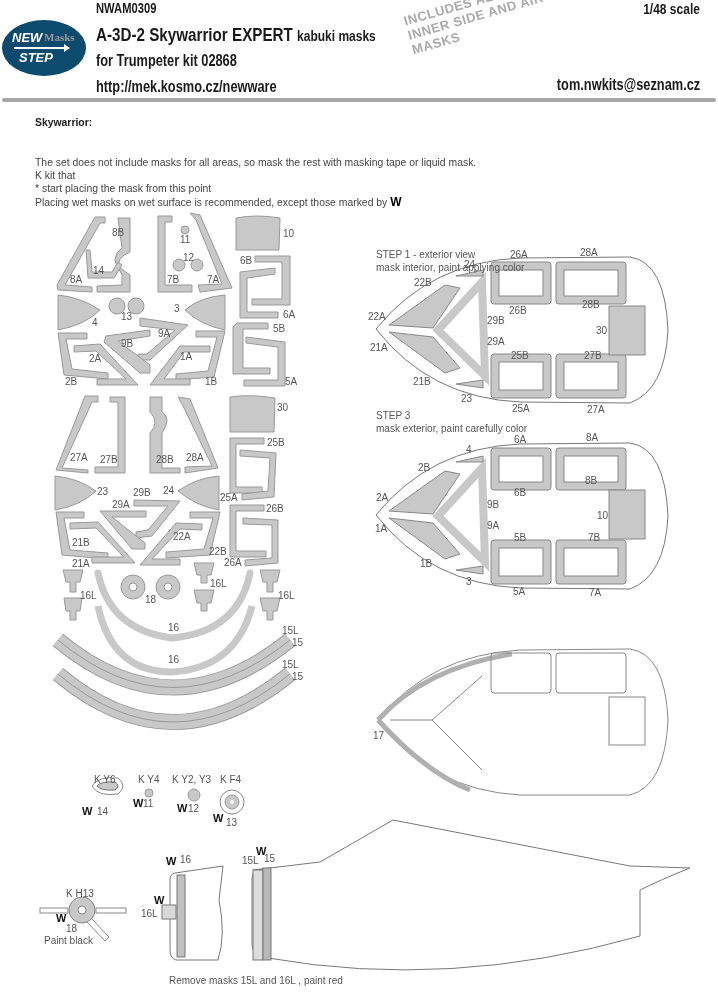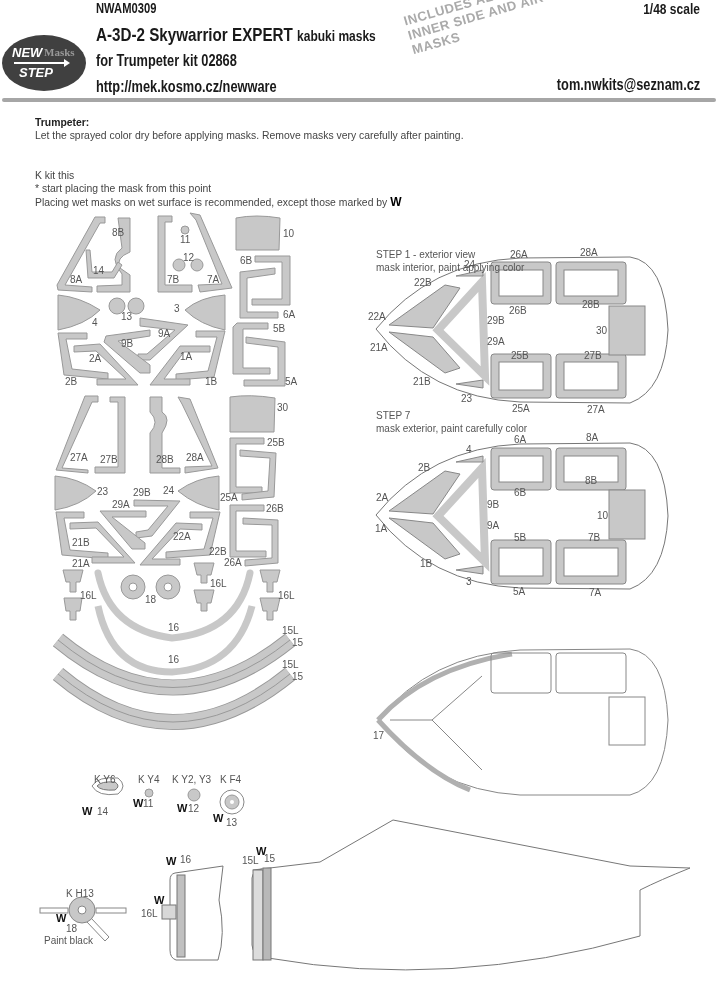--- a/index.html
+++ b/index.html
@@ -1,18 +1,18 @@
 <!DOCTYPE html>
 <html><head>
 <meta charset="utf-8">
 <style>
   html,body{margin:0;padding:0;background:#fff;}
   body{width:718px;height:1000px;position:relative;overflow:hidden;font-family:"Liberation Sans",sans-serif;color:#333;}
   .hdr{position:absolute;left:0;top:0;width:718px;height:108px;}
-  .logo{position:absolute;left:2px;top:35px;width:84px;height:56px;border-radius:50%;background:#404040;}
+  .logo{position:absolute;left:2px;top:20px;width:84px;height:56px;border-radius:50%;background:#0c4a6e;}
   .logo .new{position:absolute;left:10px;top:10px;color:#fff;font:italic bold 13px "Liberation Sans",sans-serif;}
   .logo .masks{position:absolute;left:42px;top:11px;color:#999;font:bold 11px "Liberation Serif",serif;}
   .logo .ware{position:absolute;left:17px;top:30px;color:#fff;font:italic bold 13px "Liberation Sans",sans-serif;}
   .logo .arrow{position:absolute;left:12px;top:27px;width:52px;height:2px;background:#fff;}
   .logo .arrow:after{content:"";position:absolute;right:-4px;top:-3px;border-left:6px solid #fff;border-top:4px solid transparent;border-bottom:4px solid transparent;}
   .cond{font-family:"Liberation Sans",sans-serif;font-weight:bold;transform:scaleX(.8);transform-origin:left;color:#1a1a1a;white-space:nowrap;}
   .code{position:absolute;left:96px;top:0px;font-size:14px;}
   .title{position:absolute;left:96px;top:24px;font-size:19px;}
   .title .sub{font-size:15px;}
   .kit{position:absolute;left:96px;top:52px;font-size:16px;}
@@ -47,25 +47,25 @@
   <div class="cond email">tom.nwkits@seznam.cz</div>
   <div class="stamp">
     <div>INCLUDES ALSO WINDOW</div>
     <div>INNER SIDE AND AIR INTAKE</div>
     <div>MASKS</div>
   </div>
   <div class="rule"></div>
 </div>
 
 <div class="notes">
-  <b>Trumpeter:</b><br>
-  <span>Let the sprayed color dry before applying masks. Remove masks very carefully after painting.</span><br>
+  <b>Skywarrior:</b><br>
   <br>
   <br>
-  <span>K kit this</span><br>
+  <span>The set does not include masks for all areas, so mask the rest with masking tape or liquid mask.</span><br>
+  <span>K kit that</span><br>
   <span>*  start placing the mask from this point</span><br>
   <span>Placing wet masks on wet surface is recommended, except those marked by</span> <span class="w">W</span>
 </div>
 
 <svg width="718" height="1000">
   <g fill="#c8c8c8" stroke="#999" stroke-width="1">
 
     <path d="M95 217 L105 217 L105 223 L100 223 L65 285 L92 287 L92 292 L58 290 L57 285 Z"></path>
     <path d="M118 218 L130 218 L130 252 Q115 258 120 268 L130 275 L130 292 L97 292 L97 286 L122 285 L122 274 Q108 258 122 248 Z"></path>
     <path d="M86 250 L90 250 L92 272 L112 272 L118 262 L122 265 L114 278 L88 278 Z"></path>
@@ -335,17 +335,18 @@
     <text x="154" y="904">W</text>
     <text x="256" y="855">W</text>
   </g>
 </svg>
 
 <div class="cap" style="left:376px;top:248px;">
   <div>STEP 1 - exterior view</div>
   <div>mask interior, paint applying color</div>
 </div>
 <div class="cap" style="left:376px;top:409px;">
-  <div>STEP 7</div>
+  <div>STEP 3</div>
   <div>mask exterior, paint carefully color</div>
 </div>
 <div class="cap" style="left:169px;top:974px;">
+  <div>Remove masks 15L and 16L , paint red</div>
 </div>
 
 </body></html>

